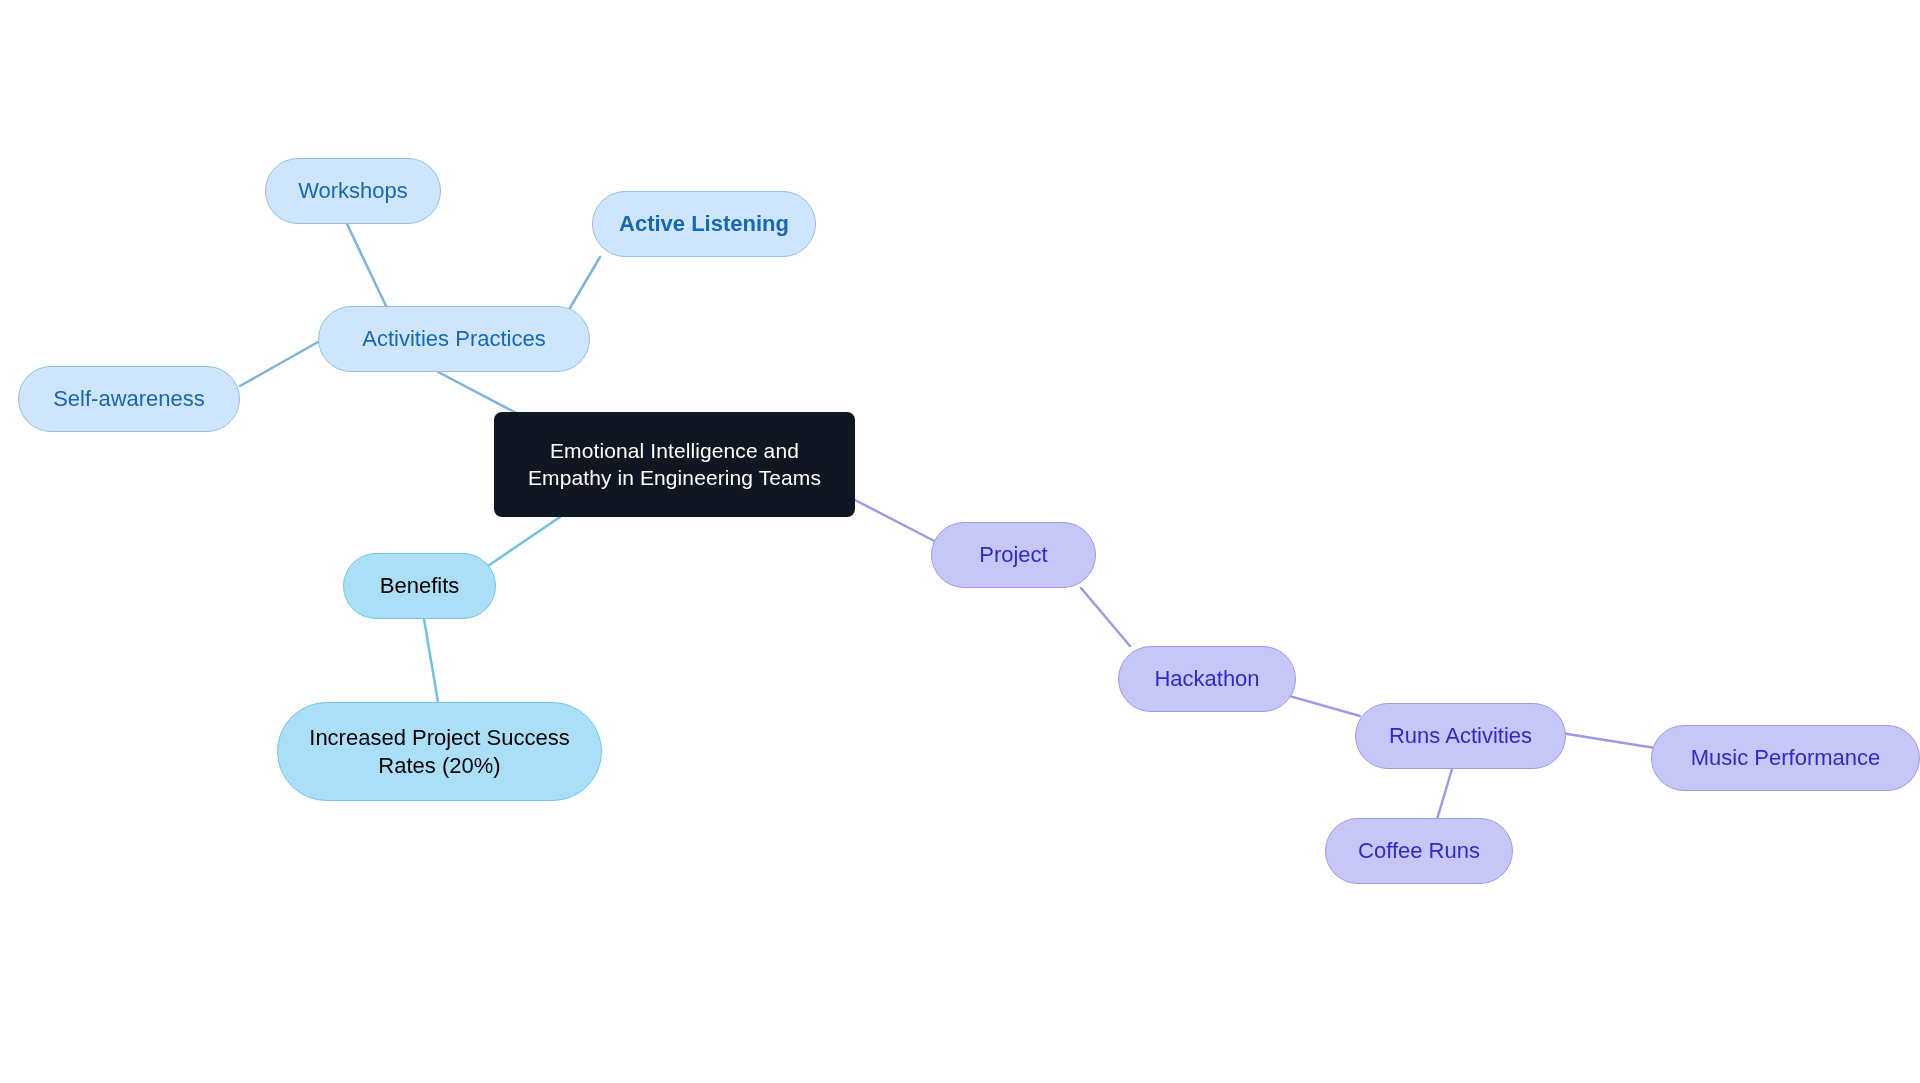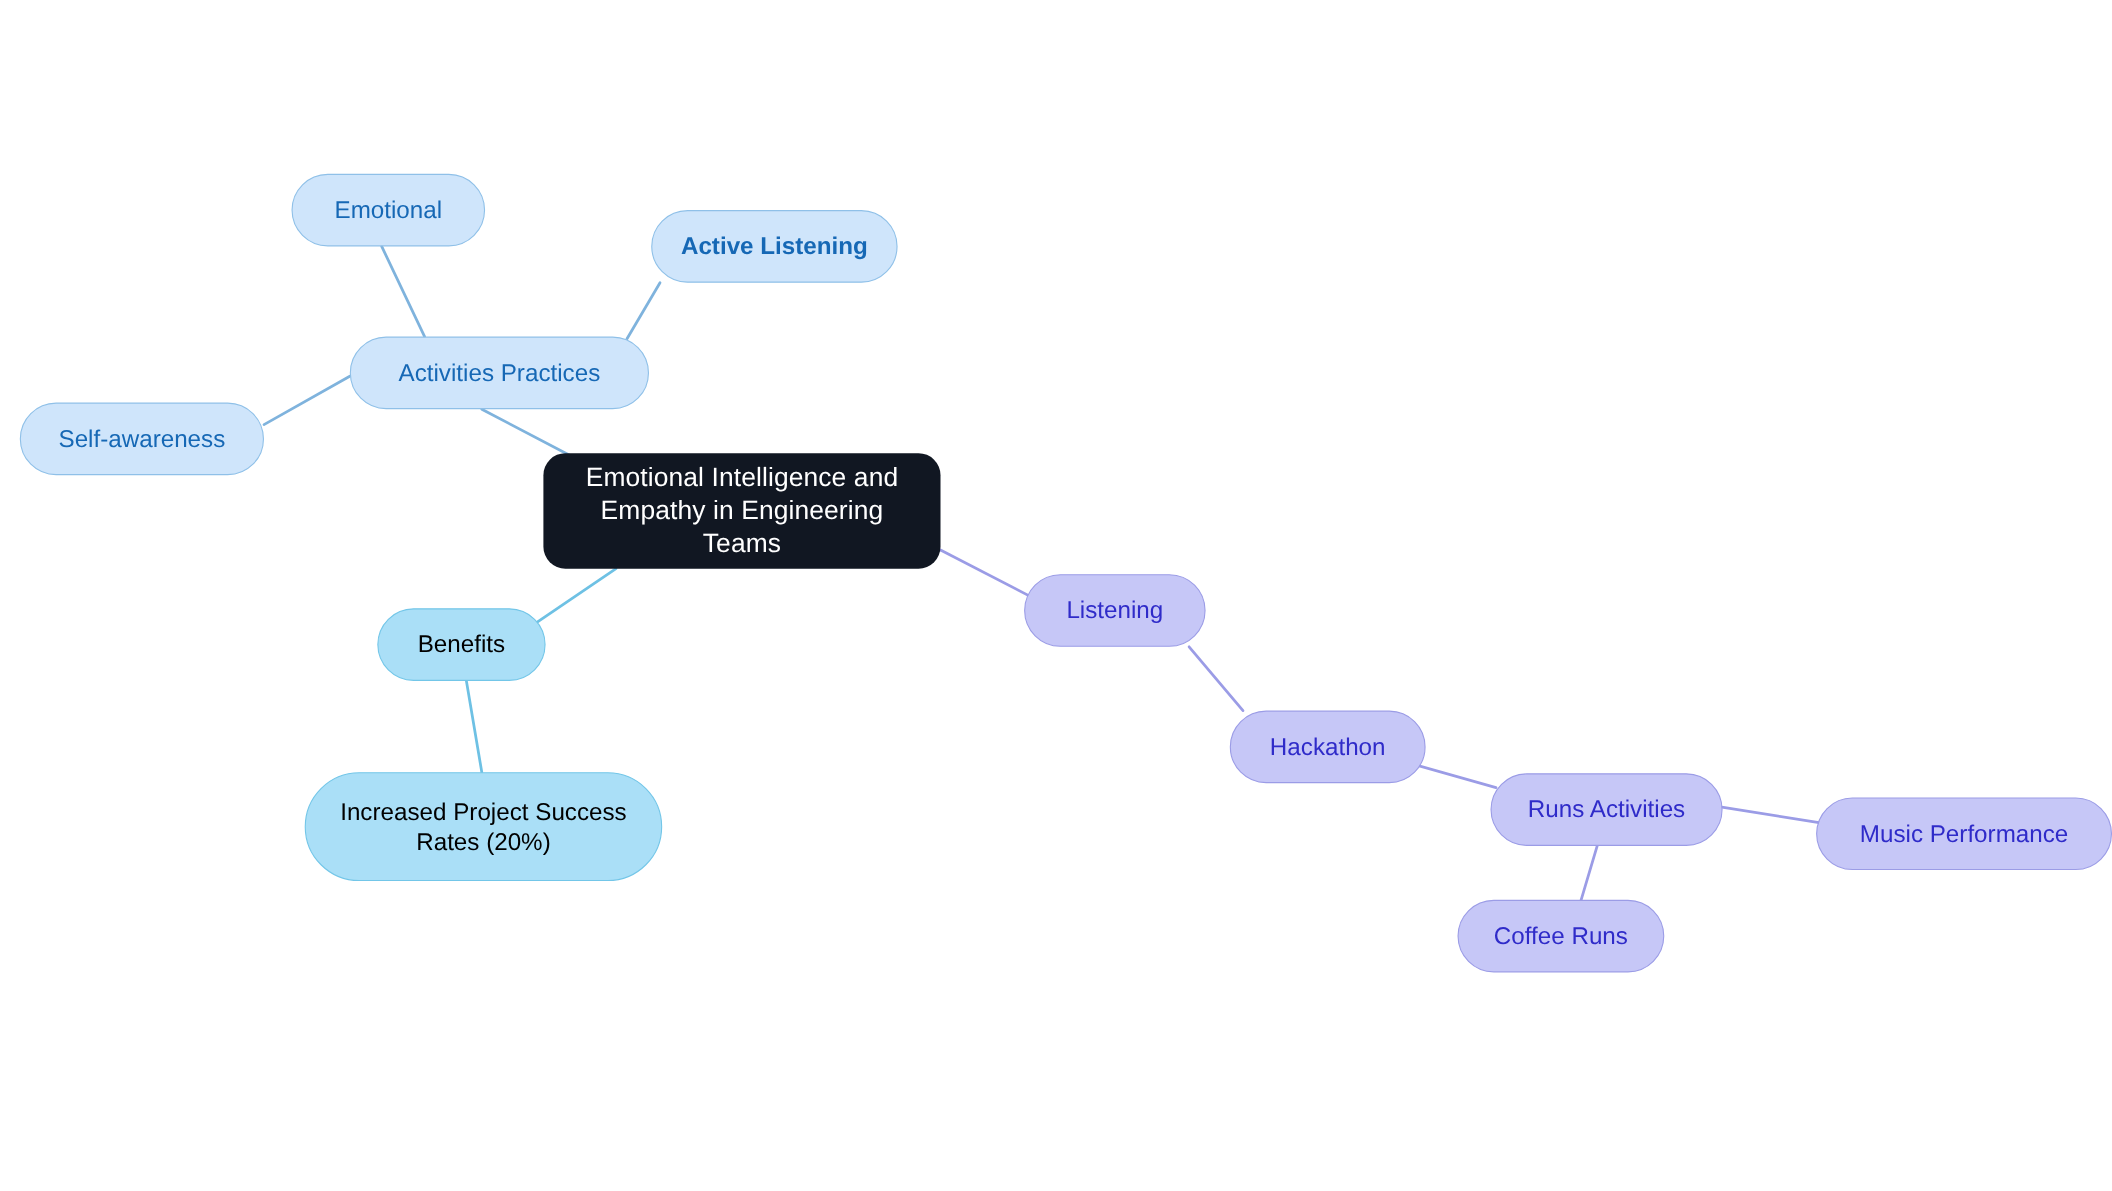--- a/index.html
+++ b/index.html
@@ -33,23 +33,23 @@
     justify-content: center;
     text-align: center;
     border-radius: 999px;
     border-style: solid;
     border-width: 1px;
     line-height: 1.25;
     white-space: pre-line;
     padding: 0 14px;
   }
   .node.root {
-    border-radius: 20px;
+    border-radius: 8px;
     border-width: 0;
-    font-size: 24px;
+    font-size: 21px;
     letter-spacing: 0.1px;
   }
   .node.blue {
     background: #cfe5fb;
     border-color: #8fc0e8;
     color: #1668b5;
     font-size: 22px;
   }
   .node.cyan {
     background: #aadff7;
@@ -78,25 +78,25 @@
       <line x1="855" y1="500" x2="944" y2="546" stroke="#9b9ce6" stroke-width="2.5" stroke-linecap="round"></line>
       <line x1="1081" y1="588" x2="1130" y2="646" stroke="#9b9ce6" stroke-width="2.5" stroke-linecap="round"></line>
       <line x1="1268" y1="690" x2="1360" y2="716" stroke="#9b9ce6" stroke-width="2.5" stroke-linecap="round"></line>
       <line x1="1561" y1="733" x2="1655" y2="748" stroke="#9b9ce6" stroke-width="2.5" stroke-linecap="round"></line>
       <line x1="1452" y1="769" x2="1427" y2="853" stroke="#9b9ce6" stroke-width="2.5" stroke-linecap="round"></line>
     </svg>
   <div id="nodes">
       <div class="node root" style="left: 494px; top: 412px; width: 361px; height: 105px; background: rgb(17, 23, 34); color: rgb(255, 255, 255);">Emotional Intelligence and
 Empathy in Engineering Teams</div>
       <div class="node blue" style="left: 318px; top: 306px; width: 272px; height: 66px;">Activities Practices</div>
-      <div class="node blue" style="left: 265px; top: 158px; width: 176px; height: 66px;">Emotional</div>
+      <div class="node blue" style="left: 265px; top: 158px; width: 176px; height: 66px;">Workshops</div>
       <div class="node blue" style="left: 592px; top: 191px; width: 224px; height: 66px; font-weight: bold;">Active Listening</div>
       <div class="node blue" style="left: 18px; top: 366px; width: 222px; height: 66px;">Self-awareness</div>
       <div class="node cyan" style="left: 343px; top: 553px; width: 153px; height: 66px;">Benefits</div>
       <div class="node cyan" style="left: 277px; top: 702px; width: 325px; height: 99px;">Increased Project Success
 Rates (20%)</div>
-      <div class="node purple" style="left: 931px; top: 522px; width: 165px; height: 66px;">Listening</div>
+      <div class="node purple" style="left: 931px; top: 522px; width: 165px; height: 66px;">Project</div>
       <div class="node purple" style="left: 1118px; top: 646px; width: 178px; height: 66px; text-align: right;">Hackathon</div>
       <div class="node purple" style="left: 1355px; top: 703px; width: 211px; height: 66px;">Runs Activities</div>
       <div class="node purple" style="left: 1651px; top: 725px; width: 269px; height: 66px;">Music Performance</div>
       <div class="node purple" style="left: 1325px; top: 818px; width: 188px; height: 66px;">Coffee Runs</div>
     </div>
 </div>
 
 </body></html>

